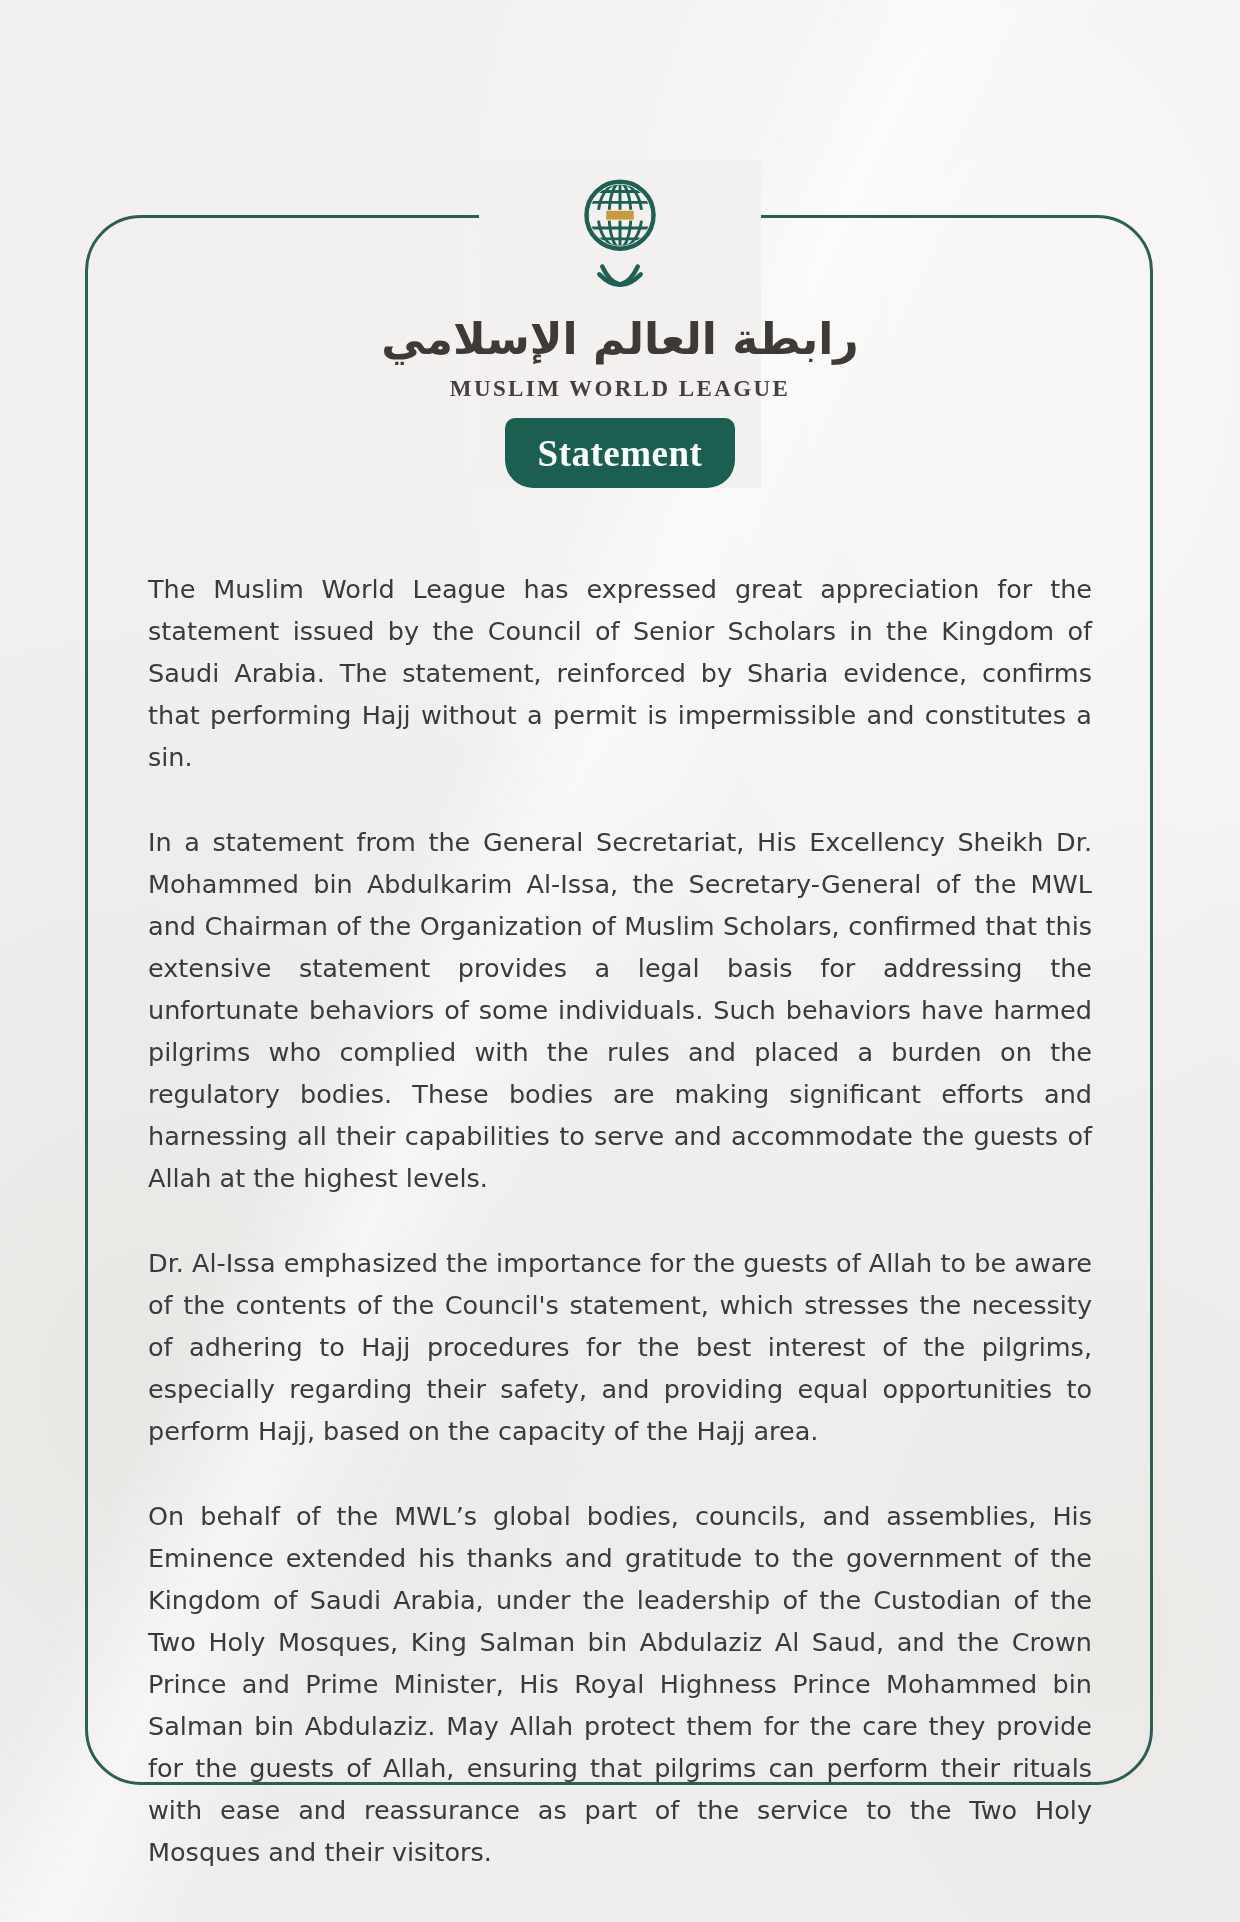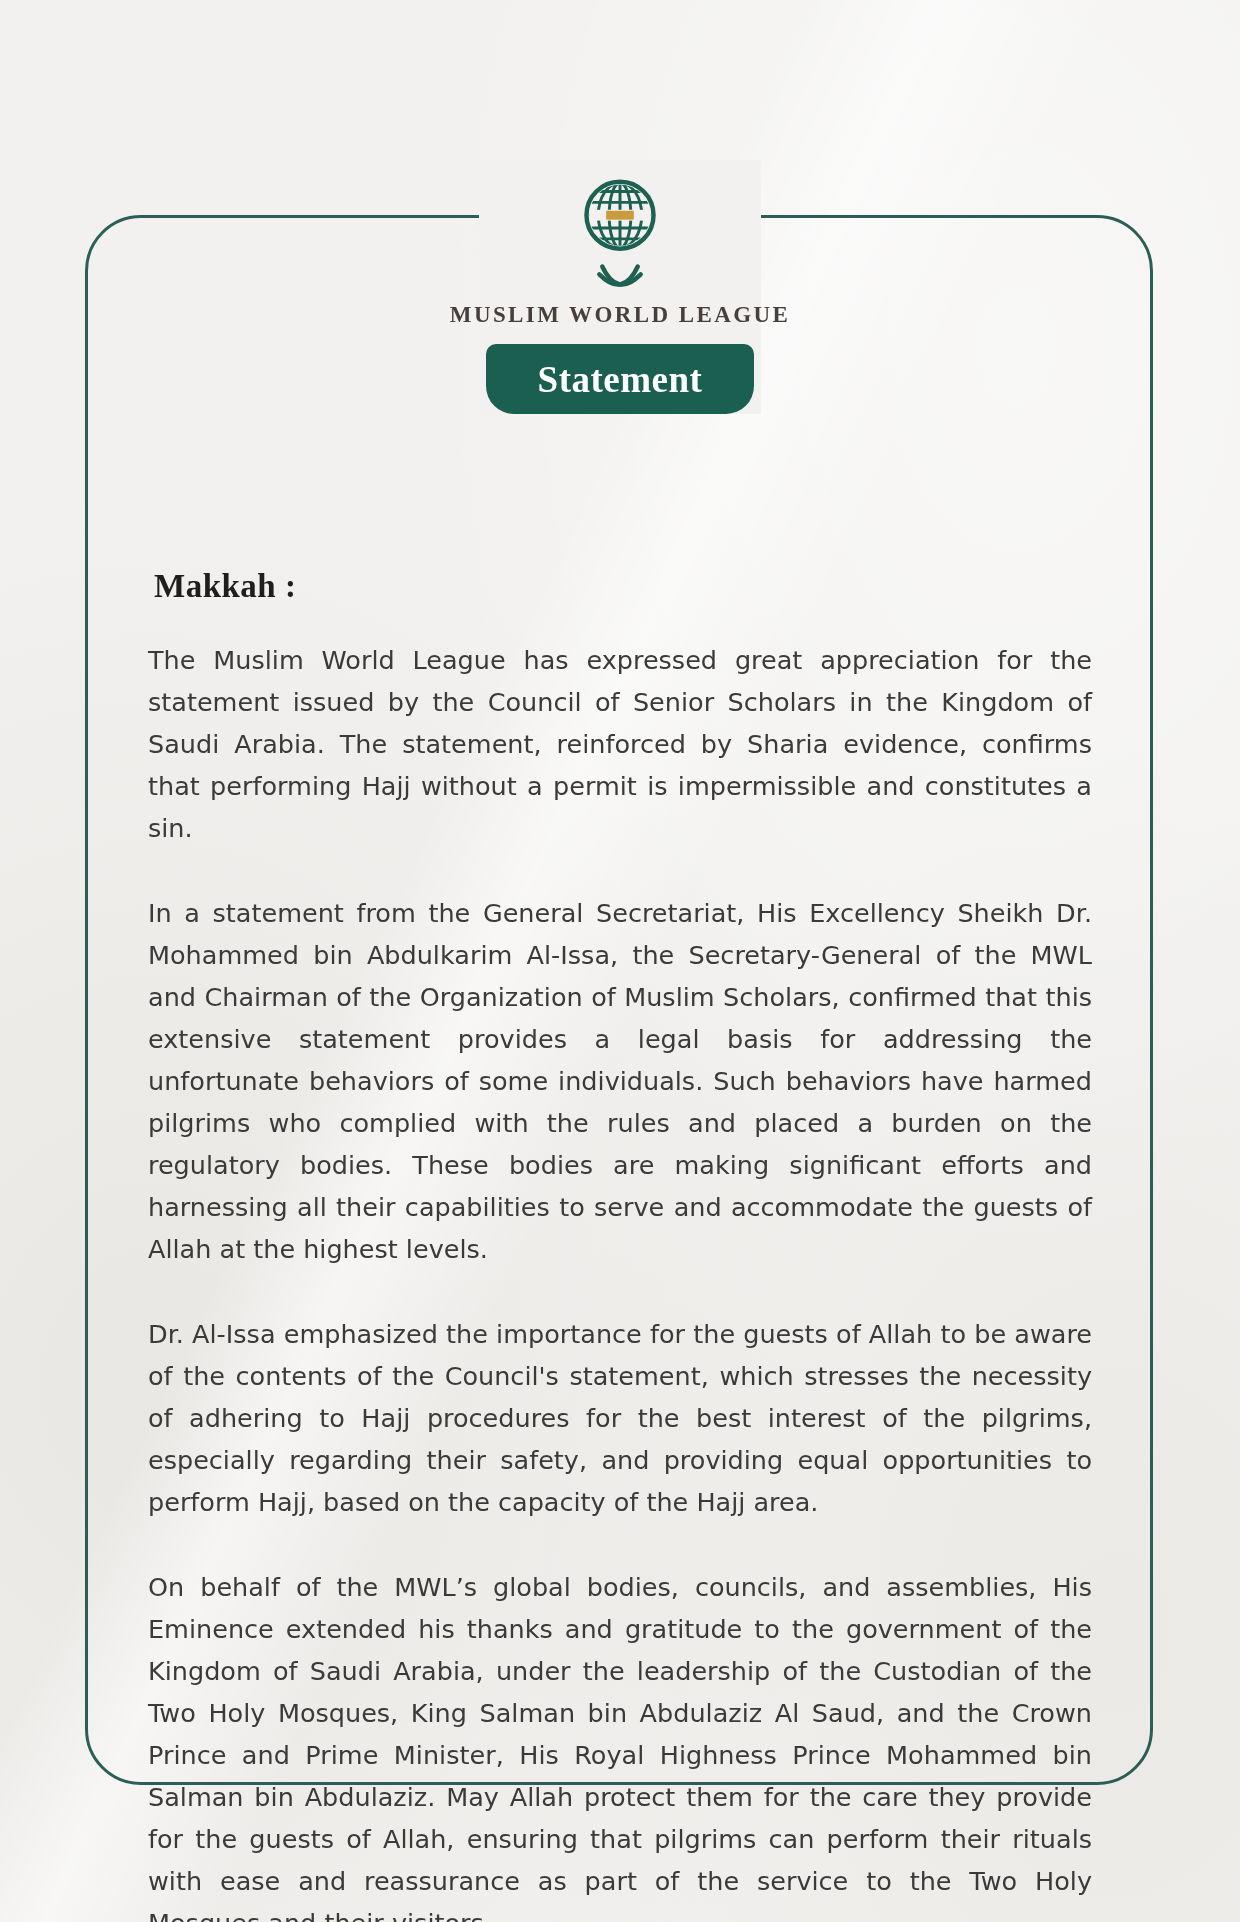--- a/index.html
+++ b/index.html
@@ -28,21 +28,21 @@
     font-family:"DejaVu Sans",sans-serif;
     font-size:44px;line-height:74px;color:#403a36;font-weight:bold;
     white-space:nowrap;direction:rtl;
   }
   .org-name{
     font-family:"Liberation Serif","DejaVu Serif",serif;
     font-size:23px;font-weight:bold;letter-spacing:2.4px;color:#473f3b;
     white-space:nowrap;
   }
   .badge{
-    margin-top:16px;width:268px;height:70px;
+    margin-top:16px;width:230px;height:70px;
     background:#1a5f50;border-radius:10px 10px 28px 28px;
     display:flex;align-items:center;justify-content:center;
   }
   .badge span{
     font-family:"Liberation Serif","DejaVu Serif",serif;
     font-size:37px;font-weight:bold;color:#ffffff;letter-spacing:.5px;
   }
   .content{
     position:absolute;left:148px;top:568px;width:944px;
   }
@@ -124,26 +124,26 @@
       <line x1="44" y1="32" x2="106" y2="32"></line>
       <line x1="44" y1="69" x2="106" y2="69"></line>
       <line x1="44" y1="80" x2="106" y2="80"></line>
       <line x1="44" y1="56" x2="106" y2="56"></line>
     </g>
     <rect x="44" y="50.5" width="62" height="11" fill="#f2f1ef"></rect>
     <circle cx="75" cy="56" r="34" stroke="#1d6152" stroke-width="4.5" fill="none"></circle>
     <rect x="61" y="51.5" width="28" height="9" fill="#c89c3c"></rect>
   </svg>
 
+  <div class="arabic-wordmark">رابطة العالم الإسلامي</div>
   <div class="org-name">MUSLIM WORLD LEAGUE</div>
 
   <div class="badge">
     <span>Statement</span>
   </div>
 </div>
 
 <div class="content">
-  <h2>Makkah :</h2>
   <p>The Muslim World League has expressed great appreciation for the statement issued by the Council of Senior Scholars in the Kingdom of Saudi Arabia. The statement, reinforced by Sharia evidence, confirms that performing Hajj without a permit is impermissible and constitutes a sin.</p>
   <p>In a statement from the General Secretariat, His Excellency Sheikh Dr. Mohammed bin Abdulkarim Al-Issa, the Secretary-General of the MWL and Chairman of the Organization of Muslim Scholars, confirmed that this extensive statement provides a legal basis for addressing the unfortunate behaviors of some individuals. Such behaviors have harmed pilgrims who complied with the rules and placed a burden on the regulatory bodies. These bodies are making significant efforts and harnessing all their capabilities to serve and accommodate the guests of Allah at the highest levels.</p>
   <p>Dr. Al-Issa emphasized the importance for the guests of Allah to be aware of the contents of the Council's statement, which stresses the necessity of adhering to Hajj procedures for the best interest of the pilgrims, especially regarding their safety, and providing equal opportunities to perform Hajj, based on the capacity of the Hajj area.</p>
   <p>On behalf of the MWL’s global bodies, councils, and assemblies, His Eminence extended his thanks and gratitude to the government of the Kingdom of Saudi Arabia, under the leadership of the Custodian of the Two Holy Mosques, King Salman bin Abdulaziz Al Saud, and the Crown Prince and Prime Minister, His Royal Highness Prince Mohammed bin Salman bin Abdulaziz. May Allah protect them for the care they provide for the guests of Allah, ensuring that pilgrims can perform their rituals with ease and reassurance as part of the service to the Two Holy Mosques and their visitors.</p>
 </div>
 
 </body></html>

